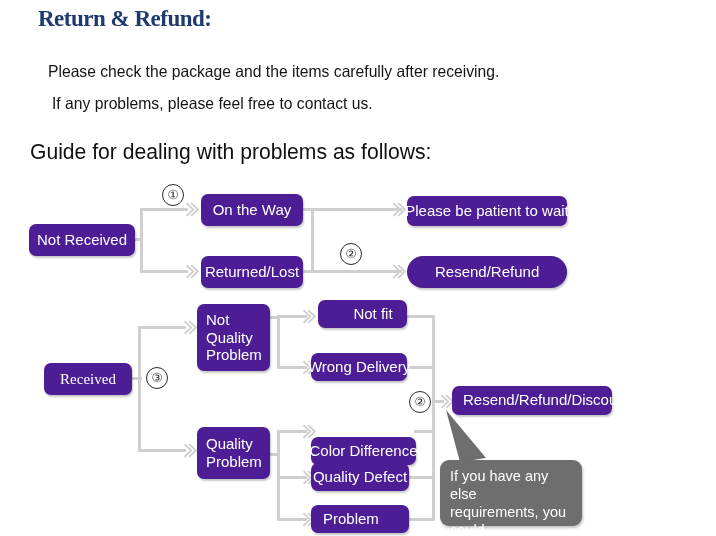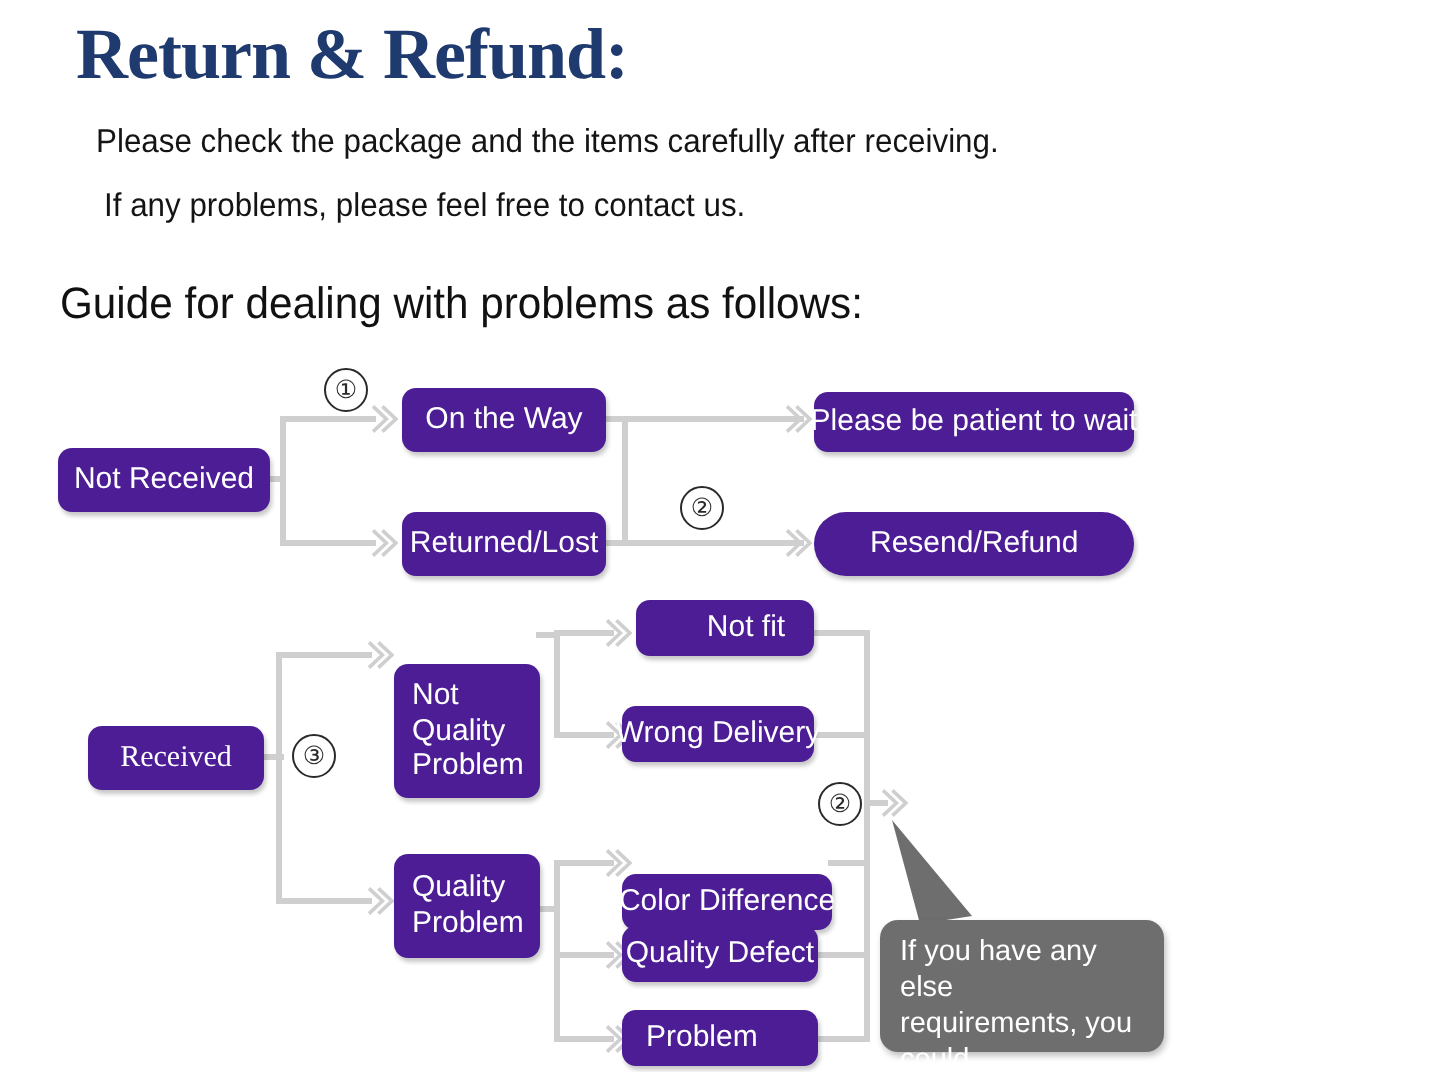--- a/index.html
+++ b/index.html
@@ -9,21 +9,21 @@
     font-family:"Liberation Sans", sans-serif;
     overflow:hidden;
     position:relative;
   }
   #page{position:relative;width:716px;height:536px;}
 
   .title{
     position:absolute;left:38px;top:6px;
     font-family:"Liberation Serif", serif;
     font-weight:bold;
-    font-size:36px;
+    font-size:23px;
     letter-spacing:-0.5px;
     color:#1f3a6e;
     white-space:nowrap;
   }
   .lead{
     position:absolute;
     font-size:16.5px;
     color:#141414;
     white-space:nowrap;
     font-family:"Liberation Sans", sans-serif;
@@ -165,21 +165,21 @@
       </svg>
   </div>
   <div class="arrow" style="left:184px;top:443px;">
     <svg viewBox="0 0 13 15">
         <path d="M0.5 1.2 L7.2 7.5 L0.5 13.8 M5.2 1.2 L11.9 7.5 L5.2 13.8" fill="none" stroke="#cfcfcf" stroke-width="1.8"></path>
       </svg>
   </div>
 
   <div class="circ" style="left:146px;top:367px;">③</div>
 
-  <div class="box left multi" style="left:197px;top:304px;width:73px;height:67px;padding-left:9px;align-items:center;margin-top:28px;">
+  <div class="box left multi" style="left:197px;top:304px;width:73px;height:67px;padding-left:9px;align-items:center;">
     <div>
       <div>Not</div>
       <div>Quality</div>
       <div>Problem</div>
     </div>
   </div>
 
   <div class="box left multi" style="left:197px;top:427px;width:73px;height:52px;padding-left:9px;align-items:center;">
     <div>
       <div>Quality</div>
@@ -240,20 +240,21 @@
   <div class="ln lnh" style="left:432px;top:400px;width:12px;"></div>
 
   <div class="arrow" style="left:441px;top:394px;">
     <svg viewBox="0 0 13 15">
         <path d="M0.5 1.2 L7.2 7.5 L0.5 13.8 M5.2 1.2 L11.9 7.5 L5.2 13.8" fill="none" stroke="#cfcfcf" stroke-width="1.8"></path>
       </svg>
   </div>
 
   <div class="circ" style="left:409px;top:391px;">②</div>
 
+  <div class="box left" style="left:452px;top:386px;width:160px;height:29px;padding-left:11px;">Resend/Refund/Discount</div>
 
   <div class="callout-tail" style="left:440px;top:404px;width:80px;height:75px;">
     <svg viewBox="0 0 80 75" width="80" height="75">
       <path d="M6 6 L46 54 L20 58 Z" fill="#6e6e6e"></path>
     </svg>
   </div>
 
   <div class="callout" style="left:440px;top:460px;width:142px;height:66px;">
     <div>If you have any else</div>
     <div>requirements, you could</div>

